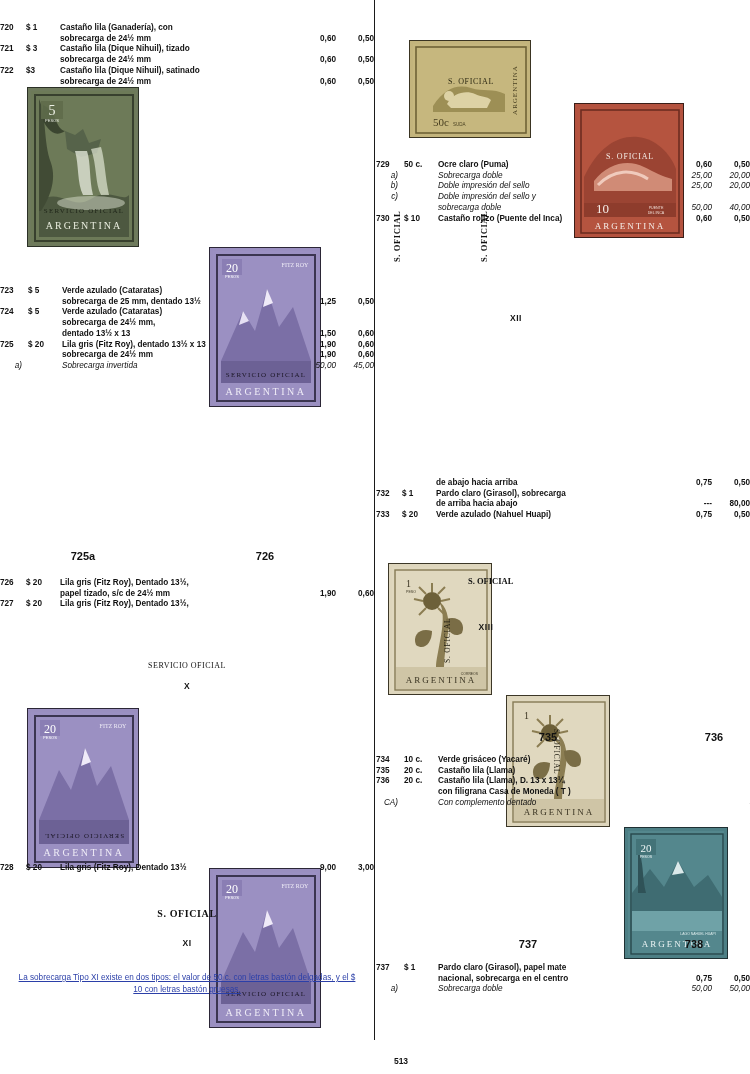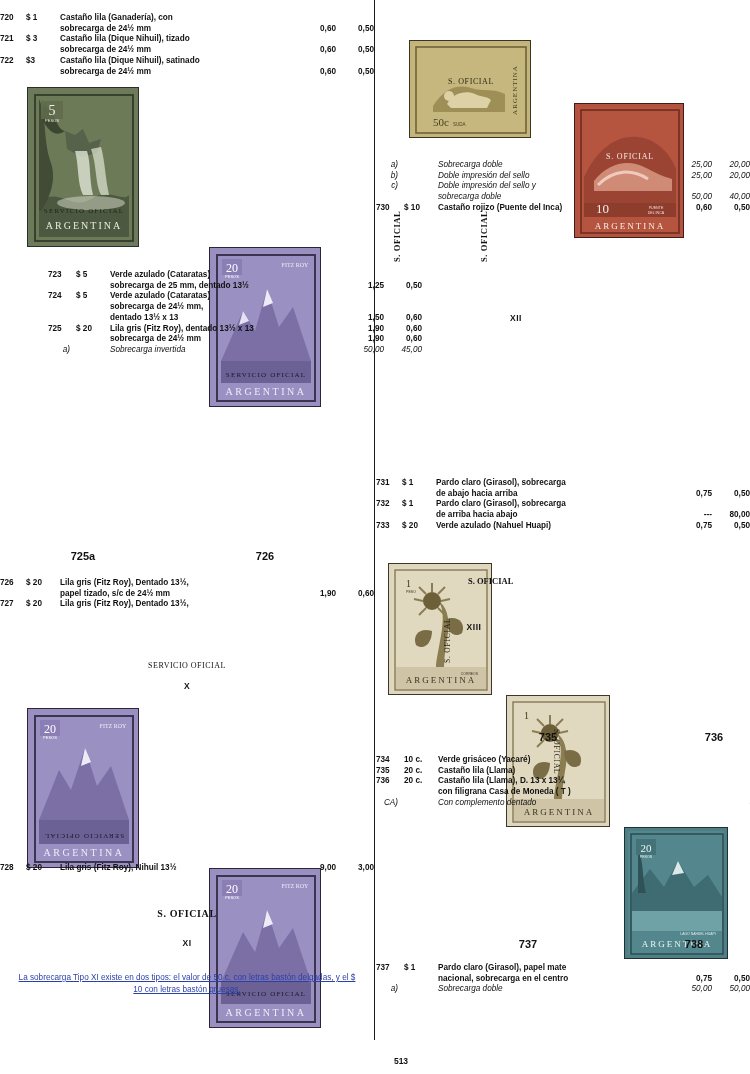--- a/index.html
+++ b/index.html
@@ -52,21 +52,21 @@
 </style>
 </head>
 <body>
 
 <div class="page">
 
   <div class="divider"></div>
 
   <div class="col-left">
 
-    <div style="position:absolute; left:0; top:13px; width:374px;">
+    <div style="position:absolute; left:0; top:23px; width:374px;">
       <table class="tbl">
         <tbody id="L-top">
             <tr class="cont">
               <td class="c-num">720</td>
               <td class="c-den">$ 1</td>
               <td class="c-desc">Castaño lila (Ganadería), con</td>
               <td class="c-p1"></td>
               <td class="c-p2"></td>
             </tr>
             <tr class="cont">
@@ -141,21 +141,21 @@
           <text x="53" y="144" font-family="Liberation Serif, serif" font-size="10" fill="#efecf7" text-anchor="middle" letter-spacing="2.5">ARGENTINA</text>
           <text x="53" y="126" font-family="Liberation Serif, serif" font-size="7" fill="#1b1726" text-anchor="middle" letter-spacing="1.2">SERVICIO OFICIAL</text>
           <rect x="9" y="8" width="20" height="16" fill="#8a7eb4"></rect>
           <text x="19" y="21" font-family="Liberation Serif, serif" font-size="12" fill="#fff" text-anchor="middle">20</text>
           <text x="19" y="27" font-family="Liberation Sans, sans-serif" font-size="4" fill="#fff" text-anchor="middle">PESOS</text>
           <text x="82" y="16" font-family="Liberation Serif, serif" font-size="6" fill="#efecf7" text-anchor="middle">FITZ ROY</text>
         </svg>
       </div>
     </div>
 
-    <div style="position:absolute; left:0; top:270px; width:374px;margin-left:48px;">
+    <div style="position:absolute; left:0; top:286px; width:374px;">
       <table class="tbl">
           <tbody id="L-mid">
             <tr class="cont">
               <td class="c-num">723</td>
               <td class="c-den">$ 5</td>
               <td class="c-desc">Verde azulado (Cataratas)</td>
               <td class="c-p1"></td>
               <td class="c-p2"></td>
             </tr>
             <tr class="cont">
@@ -282,21 +282,21 @@
 
     <div class="head-sm" style="position:absolute; left:0; top:661px; width:374px; font-family:'Liberation Serif', serif;">SERVICIO OFICIAL</div>
     <div class="roman" style="position:absolute; left:0; top:681px; width:374px;">X</div>
 
     <div style="position:absolute; left:0; top:863px; width:374px;">
       <table class="tbl">
           <tbody id="L-728">
             <tr class="cont">
               <td class="c-num">728</td>
               <td class="c-den">$ 20</td>
-              <td class="c-desc">Lila gris (Fitz Roy), Nihuil 13½</td>
+              <td class="c-desc">Lila gris (Fitz Roy), Dentado 13½</td>
               <td class="c-p1">9,00</td>
               <td class="c-p2">3,00</td>
             </tr>
           </tbody>
         </table>
     </div>
 
     <div class="head-c" style="position:absolute; left:0; top:908px; width:374px; font-size:10px; font-family:'Liberation Serif', serif;">S. OFICIAL</div>
     <div class="roman" style="position:absolute; left:0; top:938px; width:374px;">XI</div>
 
@@ -337,20 +337,27 @@
           <text x="18" y="106" font-family="Liberation Serif, serif" font-size="13" fill="#f6eee9">10</text>
           <text x="78" y="102" font-family="Liberation Sans, sans-serif" font-size="3.6" fill="#f0ddd5" text-anchor="middle">PUENTE</text>
           <text x="78" y="107" font-family="Liberation Sans, sans-serif" font-size="3.6" fill="#f0ddd5" text-anchor="middle">DEL INCA</text>
         </svg>
       </div>
     </div>
 
     <div style="position:absolute; left:0; top:160px; width:374px;">
       <table class="tbl">
           <tbody id="R-729">
+            <tr class="cont">
+              <td class="c-num">729</td>
+              <td class="c-den">50 c.</td>
+              <td class="c-desc">Ocre claro (Puma)</td>
+              <td class="c-p1">0,60</td>
+              <td class="c-p2">0,50</td>
+            </tr>
             <tr class="sub">
               <td class="c-num">a)</td>
               <td class="c-den"></td>
               <td class="c-desc">Sobrecarga doble</td>
               <td class="c-p1">25,00</td>
               <td class="c-p2">20,00</td>
             </tr>
             <tr class="sub">
               <td class="c-num">b)</td>
               <td class="c-den"></td>
@@ -465,27 +472,20 @@
           <text x="18" y="27" font-family="Liberation Sans, sans-serif" font-size="3.6" fill="#eef6f6" text-anchor="middle">PESOS</text>
           <text x="70" y="104" font-family="Liberation Sans, sans-serif" font-size="3.4" fill="#dcecec" text-anchor="middle">LAGO NAHUEL HUAPI</text>
         </svg>
       </div>
     </div>
 
     <div style="position:absolute; left:0; top:478px; width:374px;">
       <table class="tbl">
           <tbody id="R-731">
             <tr class="cont">
-              <td class="c-num">731</td>
-              <td class="c-den">$ 1</td>
-              <td class="c-desc">Pardo claro (Girasol), sobrecarga</td>
-              <td class="c-p1"></td>
-              <td class="c-p2"></td>
-            </tr>
-            <tr class="cont">
               <td class="c-num"></td>
               <td class="c-den"></td>
               <td class="c-desc">de abajo hacia arriba</td>
               <td class="c-p1">0,75</td>
               <td class="c-p2">0,50</td>
             </tr>
             <tr class="cont">
               <td class="c-num">732</td>
               <td class="c-den">$ 1</td>
               <td class="c-desc">Pardo claro (Girasol), sobrecarga</td>
@@ -505,21 +505,21 @@
               <td class="c-desc">Verde azulado (Nahuel Huapi)</td>
               <td class="c-p1">0,75</td>
               <td class="c-p2">0,50</td>
             </tr>
           </tbody>
         </table>
     </div>
 
     <div style="position:absolute; left:92px; top:576px; font-size:8.5px; font-weight:bold; font-family:'Liberation Serif', serif;">S. OFICIAL</div>
 
-    <div class="roman" style="position:absolute; left:68px; top:622px; width:60px;">XIII</div>
+    <div class="roman" style="position:absolute; left:80px; top:622px; width:60px;">XIII</div>
 
     <div class="stamp-caption" style="position:absolute; left:160px; top:731px; width:24px;">735</div>
     <div class="stamp-caption" style="position:absolute; left:326px; top:731px; width:24px;">736</div>
 
     <div style="position:absolute; left:0; top:755px; width:432px;">
       <table class="tbl">
           <tbody id="R-734">
             <tr class="cont">
               <td class="c-num">734</td>
               <td class="c-den">10 c.</td>

